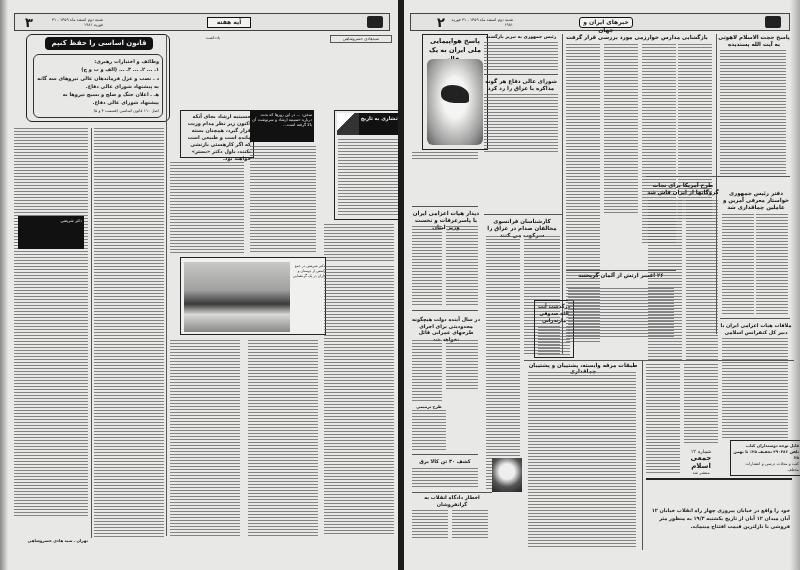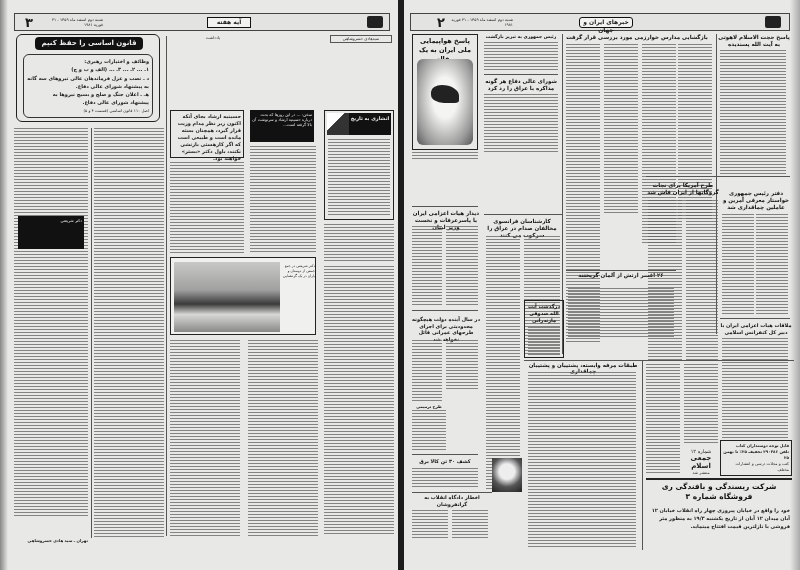--- a/index.html
+++ b/index.html
@@ -14,21 +14,21 @@
   .abs { position: absolute; }
   .masthead { position:absolute; top:13px; height:18px; border:1px solid #444; background:#e3e3e1; }
   .pnum { position:absolute; font-weight:bold; font-size:13px; top:1px; }
   .dateline { position:absolute; font-size:4px; line-height:5px; top:3px; direction: rtl; }
   .sect { position:absolute; top:3px; height:11px; border:1.5px solid #111; background:#f2f2f0; font-size:6px; font-weight:bold; text-align:center; line-height:8px; direction: rtl; }
   .logo { position:absolute; top:2px; width:16px; height:12px; background:#222; border-radius:2px; }
   .rule-v { position:absolute; width:1px; background:#555; }
   .rule-h { position:absolute; height:1px; background:#555; }
   .text { position:absolute; background-image: repeating-linear-gradient(to bottom, #5a5a5a 0px, #6a6a6a 1px, transparent 1px, transparent 3px); opacity: .75; }
   .head { position:absolute; direction: rtl; text-align:center; font-weight:bold; color:#111; }
-  .box { position:absolute; border:1.5px solid #222; }
+  .box { position:absolute; border:1.5px solid #222;margin-left:10px; }
   .blackbox { position:absolute; background:#111; color:#eee; direction:rtl; font-size:4px; line-height:5px; padding:2px; overflow:hidden; }
   .photo { position:absolute; background: radial-gradient(circle at 40% 40%, #bbb, #555 70%, #333); }
   .small { font-size:5px; line-height:6px; }
 </style>
 </head>
 <body>
 
 <div id="page-left" class="page">
   <div class="lshade"></div>
 
@@ -180,18 +180,14 @@
     <div style="font-weight:normal;">کتب و مجلات درسی و انتشارات مختلف</div>
   </div>
 
   <div class="abs" style="left:280px; top:448px; width:34px; direction:rtl; text-align:center;">
     <div style="font-size:5px;">شماره ۱۲</div>
     <div style="font-size:7px; font-weight:bold;">جمعی اسلام</div>
     <div style="font-size:4px;">منتشر شد</div>
   </div>
 
   <div class="rule-h" style="left:242px; top:478px; width:146px; height:1.5px; background:#222;"></div>
-  <div class="head" style="left:242px; top:482px; width:146px; font-size:7.5px; line-height:10px;">
-    <div>شرکت ریسندگی و بافندگی ری</div>
-    <div>فروشگاه شماره ۳</div>
-  </div>
   <div class="abs" style="left:244px; top:506px; width:142px; font-size:5px; line-height:8px; direction:rtl; font-weight:bold;">خود را واقع در خیابان پیروزی چهار راه انقلاب خیابان ۱۲ آبان میدان ۱۲ آبان از تاریخ یکشنبه ۱۹/۳ به منظور متر فروشی با نازلترین قیمت افتتاح مینماید.</div>
 </div>
 
 </body></html>

